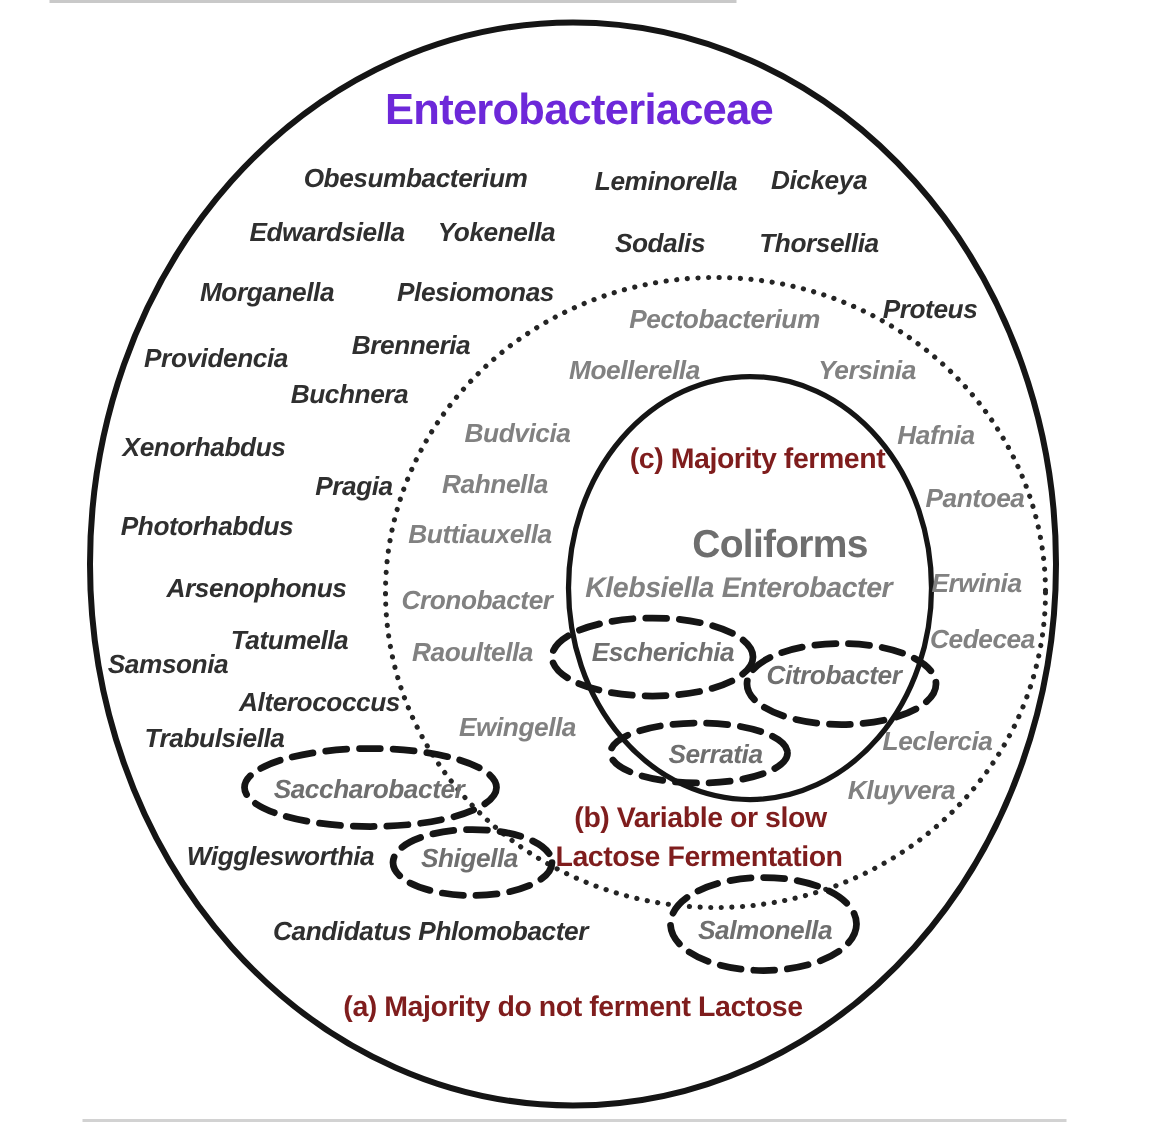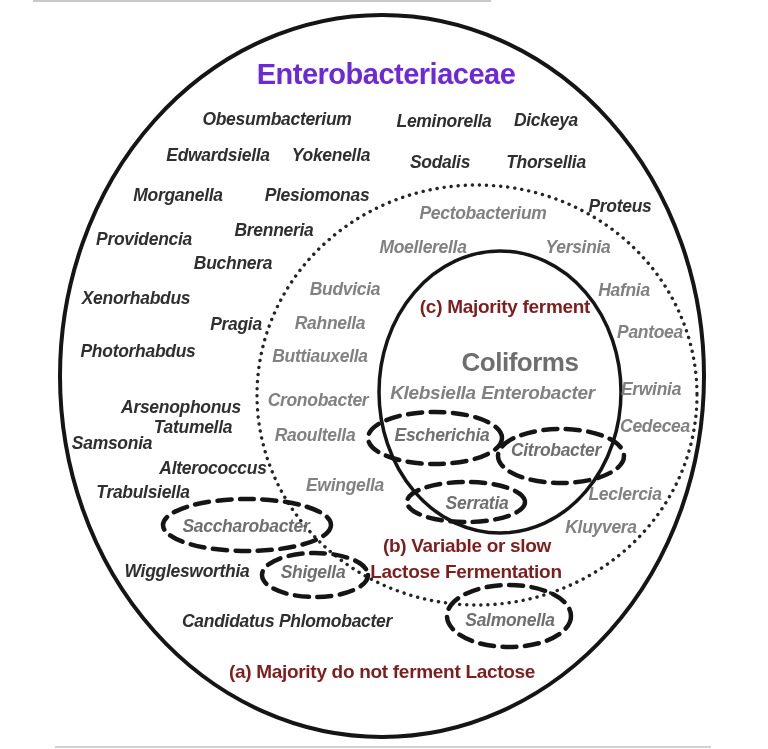--- a/index.html
+++ b/index.html
@@ -94,21 +94,21 @@
       <div class="lbl genus dark" style="left: 546px; top: 162px;">Thorsellia</div>
       <div class="lbl genus dark" style="left: 178px; top: 195px;">Morganella</div>
       <div class="lbl genus dark" style="left: 317px; top: 195px;">Plesiomonas</div>
       <div class="lbl genus dark" style="left: 620px; top: 206px;">Proteus</div>
       <div class="lbl genus dark" style="left: 274px; top: 230px;">Brenneria</div>
       <div class="lbl genus dark" style="left: 144px; top: 239px;">Providencia</div>
       <div class="lbl genus dark" style="left: 233px; top: 263px;">Buchnera</div>
       <div class="lbl genus dark" style="left: 136px; top: 298px;">Xenorhabdus</div>
       <div class="lbl genus dark" style="left: 236px; top: 324px;">Pragia</div>
       <div class="lbl genus dark" style="left: 138px; top: 351px;">Photorhabdus</div>
-      <div class="lbl genus dark" style="left: 181px; top: 392px; margin-top: 15px;">Arsenophonus</div>
+      <div class="lbl genus dark" style="left: 171px; top: 392px;">Arsenophonus</div>
       <div class="lbl genus dark" style="left: 193px; top: 427px;">Tatumella</div>
       <div class="lbl genus dark" style="left: 112px; top: 443px;">Samsonia</div>
       <div class="lbl genus dark" style="left: 213px; top: 468px;">Alterococcus</div>
       <div class="lbl genus dark" style="left: 143px; top: 492px;">Trabulsiella</div>
       <div class="lbl genus dark" style="left: 187px; top: 571px;">Wigglesworthia</div>
       <div class="lbl genus dark" style="left: 287px; top: 621px;">Candidatus Phlomobacter</div>
       <div class="lbl genus gray" style="left: 483px; top: 213px;">Pectobacterium</div>
       <div class="lbl genus gray" style="left: 394px; top: 247px; margin-left: 29px;">Moellerella</div>
       <div class="lbl genus gray" style="left: 578px; top: 247px;">Yersinia</div>
       <div class="lbl genus gray" style="left: 345px; top: 289px;">Budvicia</div>

